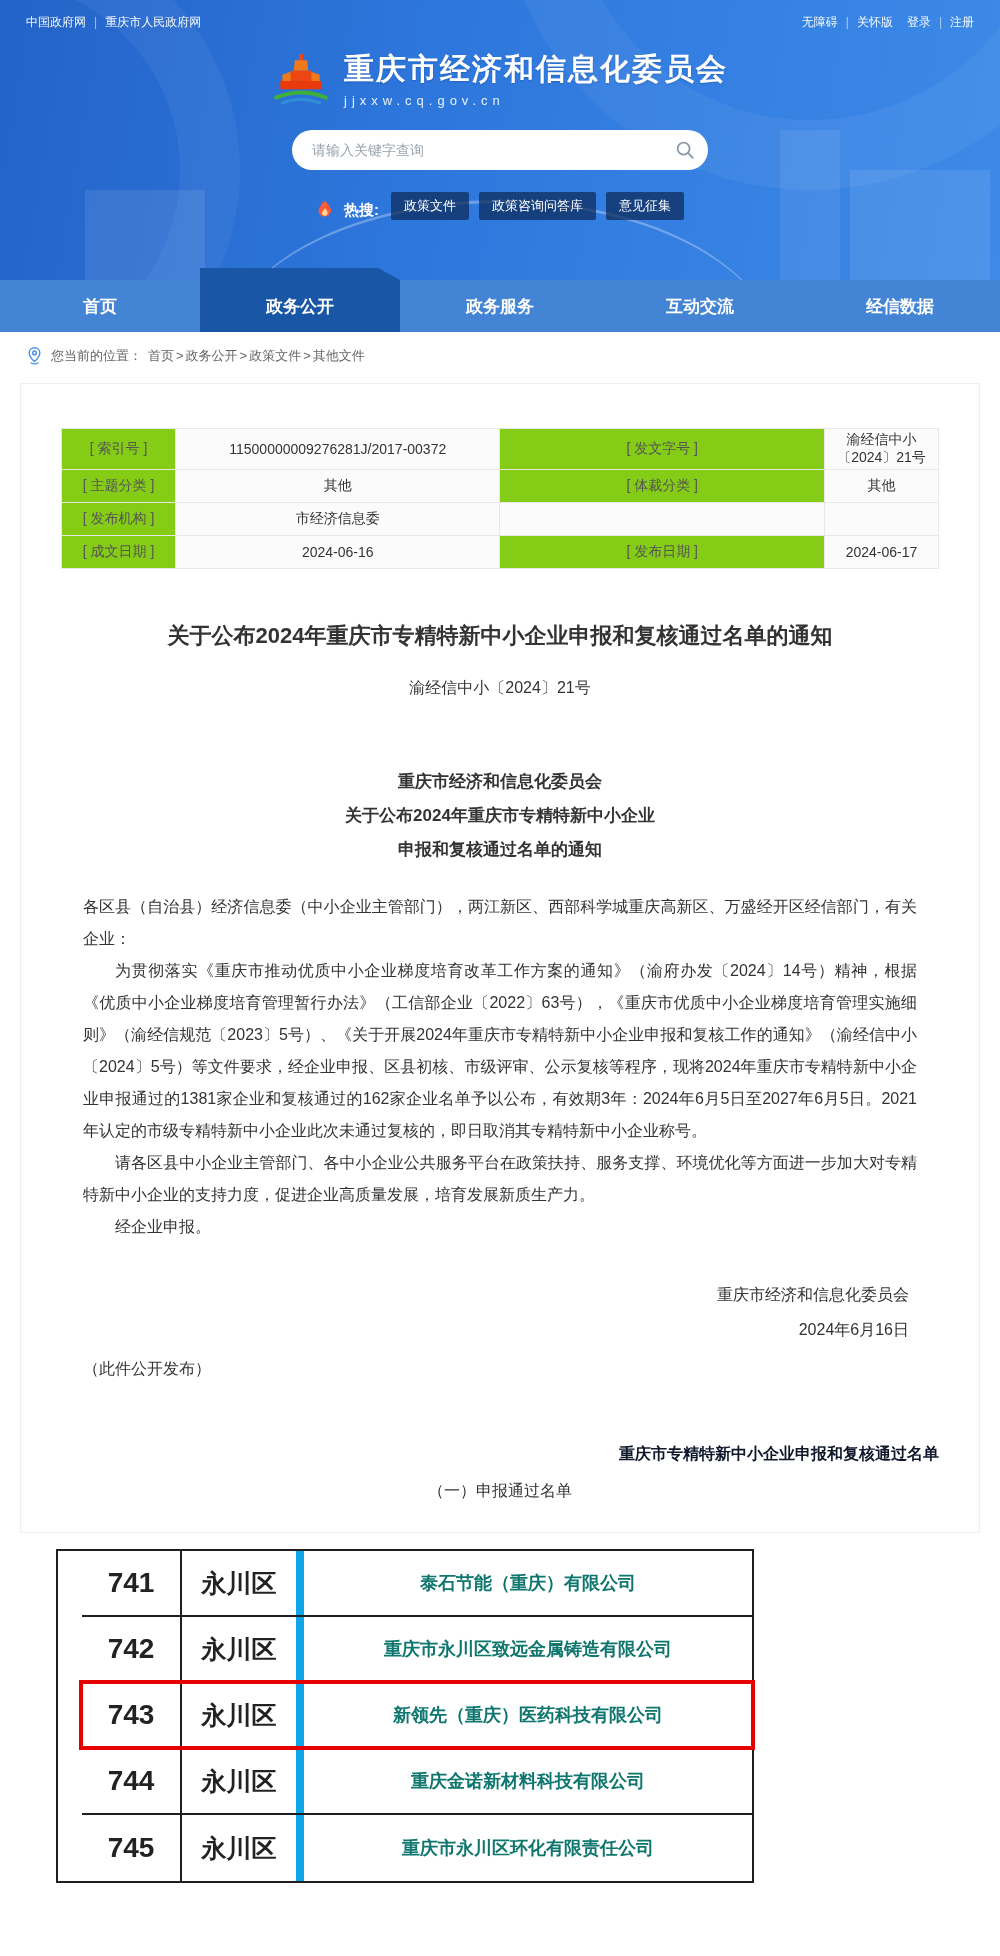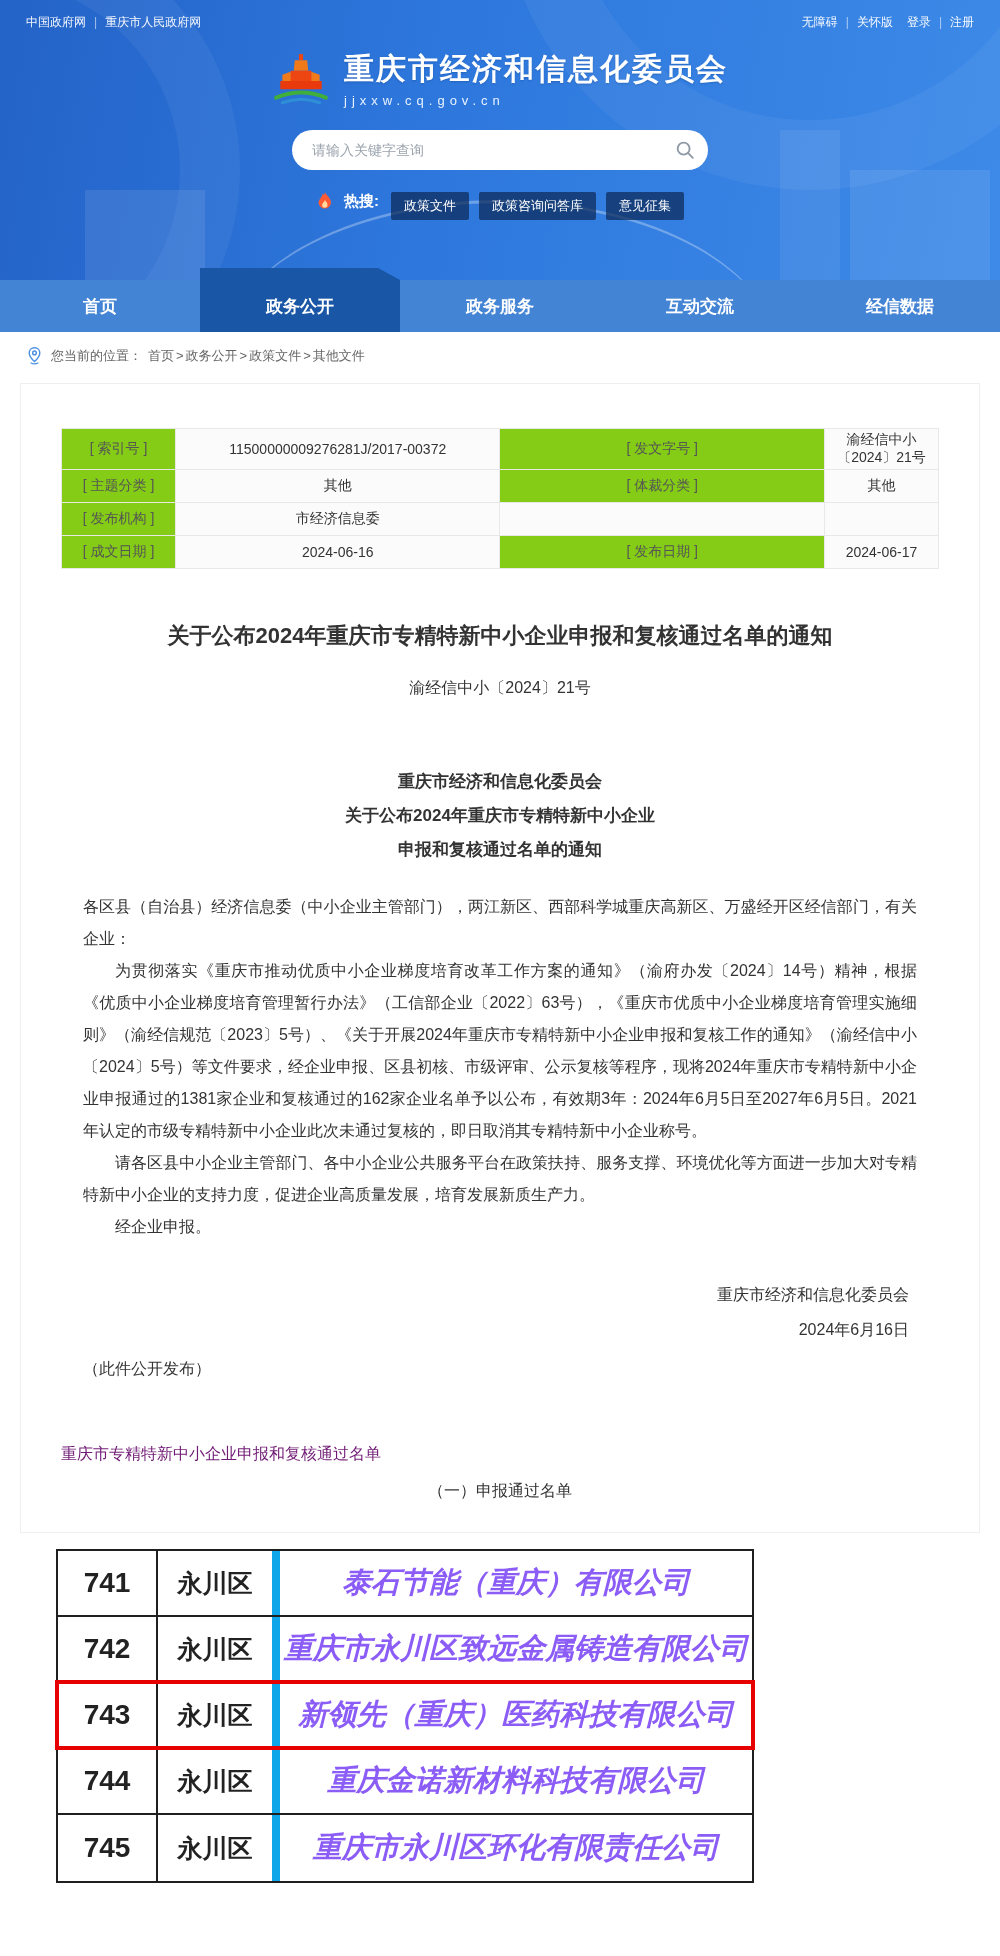--- a/index.html
+++ b/index.html
@@ -35,21 +35,21 @@
   .searchwrap {
     position:relative; z-index:3; width:416px; height:40px; margin:22px auto 0 auto;
     background:#fff; border-radius:20px; display:flex; align-items:center; padding:0 6px 0 20px;
   }
   .searchwrap input {
     flex:1; border:none; outline:none; font-size:14px; color:#333; background:transparent;
     font-family:"Liberation Sans","DejaVu Sans",sans-serif;
   }
   .searchwrap input::placeholder { color:#9aa3ad; }
   .searchbtn { width:34px; height:34px; border:none; background:transparent; cursor:pointer; display:flex; align-items:center; justify-content:center; }
-  .hotrow { position:relative; z-index:3; display:flex; align-items:flex-start; justify-content:center; margin-top:22px; gap:10px; }
+  .hotrow { position:relative; z-index:3; display:flex; align-items:flex-end; justify-content:center; margin-top:22px; gap:10px; }
   .hotrow .hotlabel { color:#fff; font-size:15px; font-weight:bold; margin-right:2px; }
   .hotbtn {
     background:rgba(13,42,88,0.72); color:#fff; font-size:13px; border:none; cursor:pointer;
     padding:5px 13px; border-radius:2px; font-family:"Liberation Sans","DejaVu Sans",sans-serif;
   }
   
   .mainnav { position:relative; z-index:4; height:52px; background:#4484d4; display:flex; }
   .mainnav .item {
     flex:1; display:flex; align-items:center; justify-content:center;
     color:#fff; font-size:17px; font-weight:bold; cursor:pointer; height:52px;
@@ -73,29 +73,29 @@
   }
   td.mlabel { background:#84cc16; color:#555; width:13%; }
   td.mvalue { background:#fbfbfb; color:#333; width:37%; }
   .doc-title { text-align:center; font-size:22px; font-weight:bold; color:#333; margin-top:50px; line-height:1.5; }
   .doc-number { text-align:center; font-size:16px; color:#333; margin-top:26px; }
   .doc-headings { margin-top:66px; text-align:center; font-size:17px; font-weight:bold; color:#333; line-height:2; }
   .doc-body { margin-top:24px; font-size:16px; color:#333; line-height:2; text-align:justify; padding:0 22px; }
   .doc-body p.indent { text-indent:2em; }
   .signature { margin-top:34px; text-align:right; padding-right:30px; font-size:16px; line-height:2.2; color:#333; }
   .pubnote { margin-top:12px; padding-left:22px; font-size:16px; color:#333; }
-  .list-title { margin-top:64px; text-align:left; font-size:16px; color:#701a75; }
+  .list-title { margin-top:64px; text-align:right; font-size:16px; color:#0f172a;font-weight:bold; }
   .list-subtitle { margin-top:16px; text-align:center; font-size:16px; color:#333; }
   
   .bigtable { width:698px; margin:16px 0 0 56px; border:2px solid #1f1f1f; }
-  .crow { display:flex; border-bottom:2px solid #1f1f1f; height:66px; position:relative; background:#fff; }
+  .crow { display:flex; border-bottom:2px solid #1f1f1f; height:66px; position:relative; background:#fff;margin-left:24px; }
   .crow:last-child { border-bottom:none; }
   .c-no { width:100px; border-right:2px solid #1f1f1f; display:flex; align-items:center; justify-content:center; font-size:28px; font-weight:bold; color:#222; }
   .c-district { width:122px; border-right:8px solid #0ea5e9; display:flex; align-items:center; justify-content:center; font-size:25px; font-weight:bold; color:#222; }
-  .c-company { flex:1; display:flex; align-items:center; justify-content:center; font-size:29px; font-weight:bold; color:#8b5cf6;font-style:italic; }
+  .c-company { flex:1; display:flex; align-items:center; justify-content:center; font-size:18px; font-weight:bold; color:#0f766e; }
   .crow.hl::after {
     content:""; position:absolute; left:-3px; top:-3px; right:-3px; bottom:-3px;
     border:4px solid #e60000; pointer-events:none; z-index:2;
   }
 </style>
 </head>
 <body>
 
 <header class="hero">
   <div class="deco circle1"></div>

